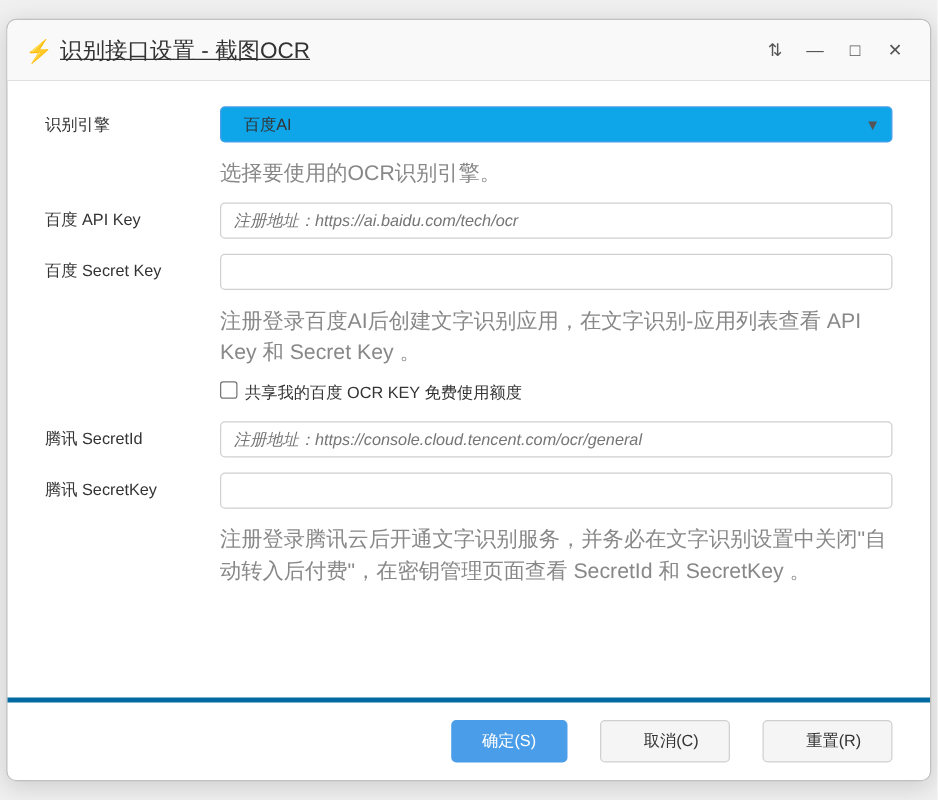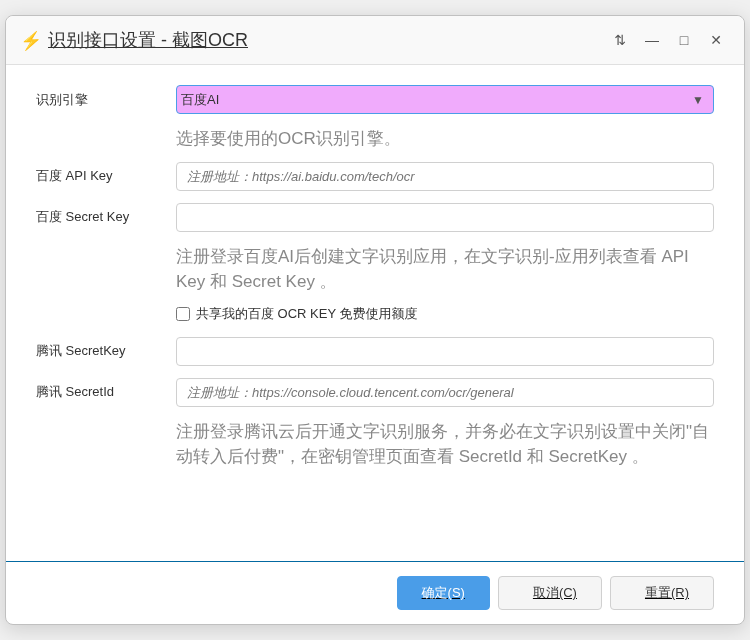--- a/index.html
+++ b/index.html
@@ -95,26 +95,26 @@
       color: #333;
       flex-shrink: 0;
     }
 
     .form-control-wrap {
       flex: 1;
     }
 
     .form-select {
       width: 100%;
-      padding: 6px 30px 6px 4px;
+      padding: 6px 30px 6px 18px;
       border: 1px solid #4a9de8;
       border-radius: 4px;
       font-size: 13px;
       color: #333;
-      background: #f0abfc;
+      background: #0ea5e9;
       appearance: none;
       -webkit-appearance: none;
       cursor: pointer;
       outline: none;
       position: relative;
     }
 
     .select-wrapper {
       position: relative;
       width: 100%;
@@ -149,21 +149,21 @@
       margin-left: 140px;
       line-height: 1.5;
     }
 
     .hint-text-indent {
       margin-left: 140px;
     }
 
     .checkbox-row {
       display: flex;
-      align-items: center;
+      align-items: flex-start;
       margin-left: 140px;
       margin-bottom: 14px;
       margin-top: 8px;
     }
 
     .checkbox-row input[type="checkbox"] {
       width: 14px;
       height: 14px;
       margin-right: 6px;
       cursor: pointer;
@@ -172,24 +172,23 @@
     .checkbox-label {
       font-size: 13px;
       color: #333;
     }
 
     .footer {
       display: flex;
       justify-content: flex-end;
       align-items: center;
       padding: 14px 30px;
-      border-top: 1px solid #0369a1;
-      gap: 8px;
-      flex-shrink: 0;
-      text-decoration: underline;
+      border-top: 4px solid #0369a1;
+      gap: 26px;
+      flex-shrink: 0;
     }
 
     .btn {
       padding: 7px 24px;
       border-radius: 4px;
       border: 1px solid #d0d0d0;
       font-size: 13px;
       cursor: pointer;
       outline: none;
     }
@@ -256,31 +255,31 @@
       </div>
     </div>
 
     <div class="hint-text hint-text-indent">注册登录百度AI后创建文字识别应用，在文字识别-应用列表查看 API Key 和 Secret Key 。</div>
 
     <div class="checkbox-row">
       <input type="checkbox" id="baidu-share" style="">
       <label class="checkbox-label" for="baidu-share">共享我的百度 OCR KEY 免费使用额度</label>
     </div>
 
+    <div class="form-row">
+      <label class="form-label">腾讯 SecretId</label>
+      <div class="form-control-wrap">
+        <input class="form-input" type="text" placeholder="注册地址：https://console.cloud.tencent.com/ocr/general" style="">
+      </div>
+    </div>
+
     <div class="form-row section-gap">
       <label class="form-label">腾讯 SecretKey</label>
       <div class="form-control-wrap">
         <input class="form-input" type="text" style="">
-      </div>
-    </div>
-
-    <div class="form-row">
-      <label class="form-label">腾讯 SecretId</label>
-      <div class="form-control-wrap">
-        <input class="form-input" type="text" placeholder="注册地址：https://console.cloud.tencent.com/ocr/general" style="">
       </div>
     </div>
 
     <div class="hint-text hint-text-indent">注册登录腾讯云后开通文字识别服务，并务必在文字识别设置中关闭"自动转入后付费"，在密钥管理页面查看 SecretId 和 SecretKey 。</div>
 
   </div>
 
   <div class="footer">
     <button class="btn btn-primary">确定(S)</button>
     <button class="btn btn-default">取消(C)</button>

